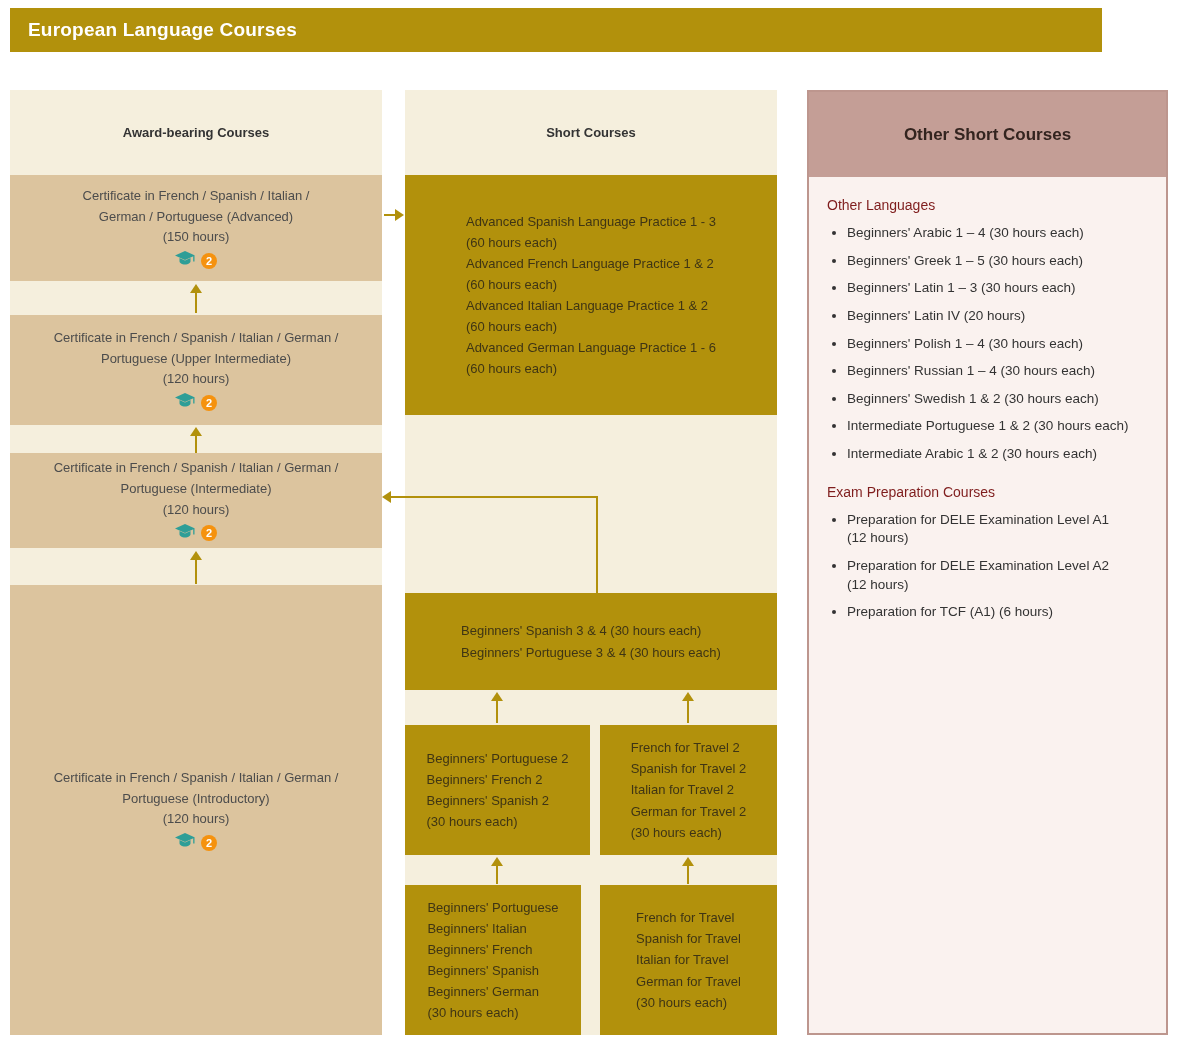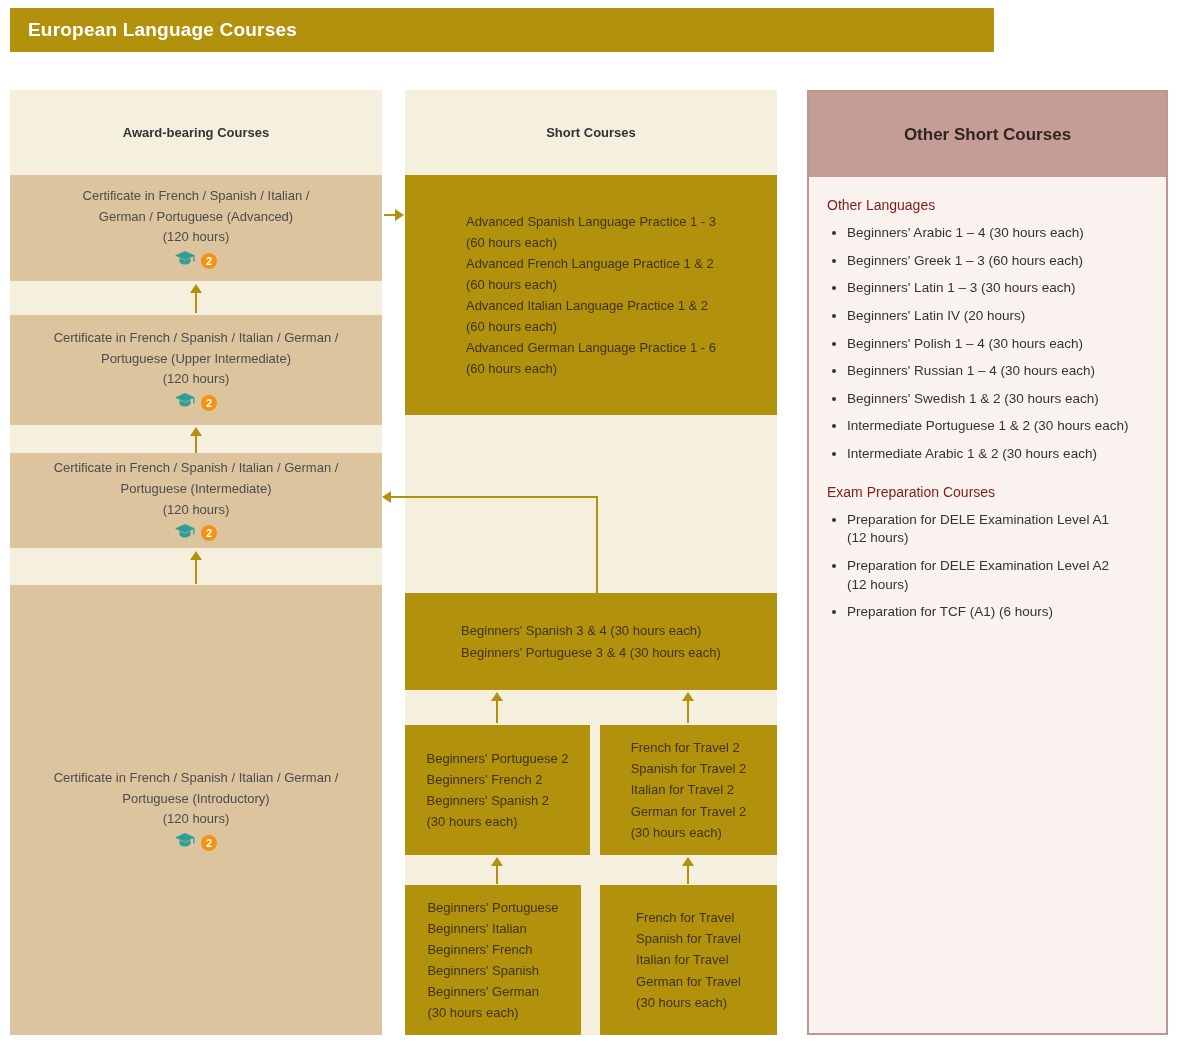--- a/index.html
+++ b/index.html
@@ -7,21 +7,21 @@
     --cream:#f5efdd;
     --tan:#dcc49e;
     --mauve:#c49e96;
     --pink:#faf2ef;
   }
   *{box-sizing:border-box}
   html,body{margin:0;padding:0;background:#fff}
   body{font-family:"Liberation Sans", sans-serif;}
   .page{position:relative;width:1200px;height:1045px;background:#fff;overflow:hidden}
 
-  .banner{position:absolute;left:10px;top:8px;width:984px;height:44px;background:var(--gold);
+  .banner{position:absolute;left:10px;top:8px;width:1092px;height:44px;background:var(--gold);
           display:flex;align-items:center;padding-left:18px}
   .banner-title{font-size:19px;font-weight:bold;color:#ffffff;margin:0;letter-spacing:.2px}
 
   .col{position:absolute;top:90px;height:945px;background:var(--cream)}
   .award-col{left:10px;width:372px}
   .short-col{left:405px;width:372px}
   .col-header{position:absolute;top:0;left:0;right:0;height:85px;margin:0;
               display:flex;align-items:center;justify-content:center;
               font-size:13px;font-weight:bold;color:#333}
 
@@ -64,21 +64,21 @@
   <header class="banner">
     <h1 class="banner-title">European Language Courses</h1>
   </header>
 
   <section class="col award-col">
     <h2 class="col-header">Award-bearing Courses</h2>
 
     <div class="cert-box" style="top:85px;height:106px">
       <div class="cert-text">Certificate in French / Spanish / Italian /
 German / Portuguese (Advanced)
-(120 hours)</div>
+(150 hours)</div>
       <div class="icon-row">
         <span><svg width="20" height="15" viewBox="0 0 20 15">
               <path d="M10 0 0 4.5 10 9l10-4.5z" fill="#2e9e97"></path>
               <path d="M4.5 7v3.2C4.5 12 7 13.4 10 13.4s5.5-1.4 5.5-3.2V7L10 9.6z" fill="#2e9e97"></path>
               <rect x="18.2" y="5" width="1.3" height="5.5" fill="#2e9e97"></rect>
             </svg></span>
         <span class="count-badge">2</span>
       </div>
     </div>
 
@@ -176,21 +176,21 @@
 (30 hours each)</div>
     </div>
   </section>
 
   <aside class="other-col">
     <div class="other-header">Other Short Courses</div>
     <div class="other-body">
       <h3 class="other-heading">Other Languages</h3>
       <ul class="other-list">
         <li>Beginners' Arabic 1 – 4 (30 hours each)</li>
-        <li>Beginners' Greek 1 – 3 (60 hours each)</li>
+        <li>Beginners' Greek 1 – 5 (30 hours each)</li>
         <li>Beginners' Latin 1 – 3 (30 hours each)</li>
         <li>Beginners' Latin IV (20 hours)</li>
         <li>Beginners' Polish 1 – 4 (30 hours each)</li>
         <li>Beginners' Russian 1 – 4 (30 hours each)</li>
         <li>Beginners' Swedish 1 &amp; 2 (30 hours each)</li>
         <li>Intermediate Portuguese 1 &amp; 2 (30 hours each)</li>
         <li>Intermediate Arabic 1 &amp; 2 (30 hours each)</li>
       </ul>
       <h3 class="other-heading">Exam Preparation Courses</h3>
       <ul class="other-list">

